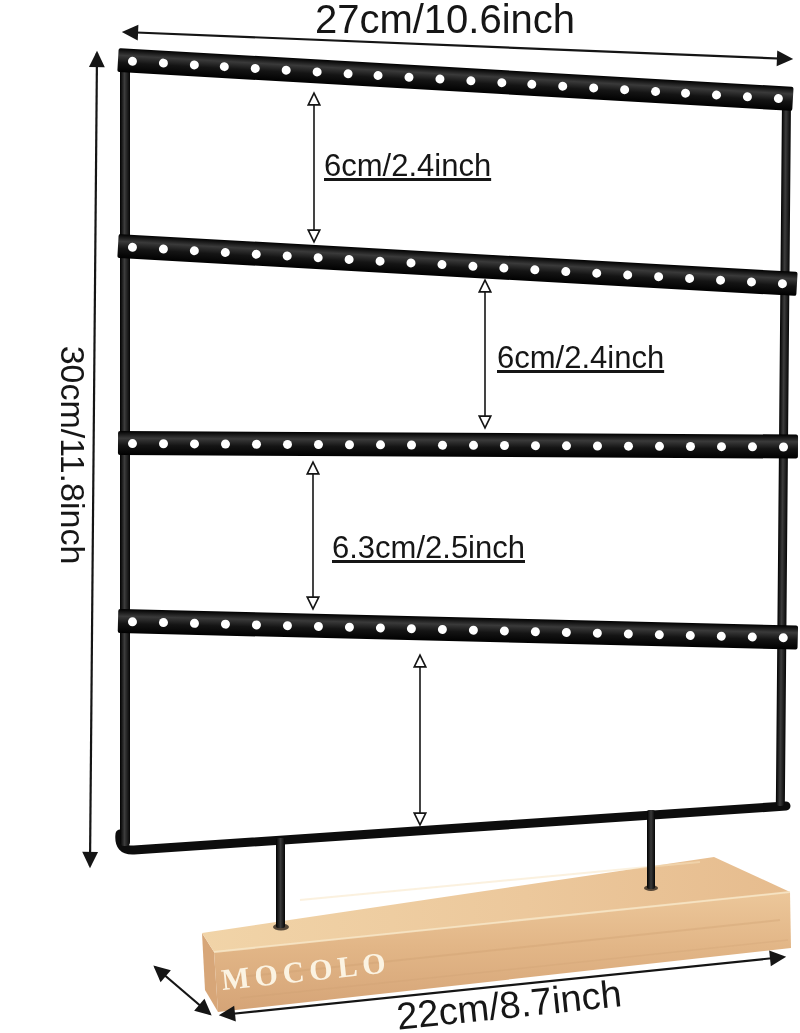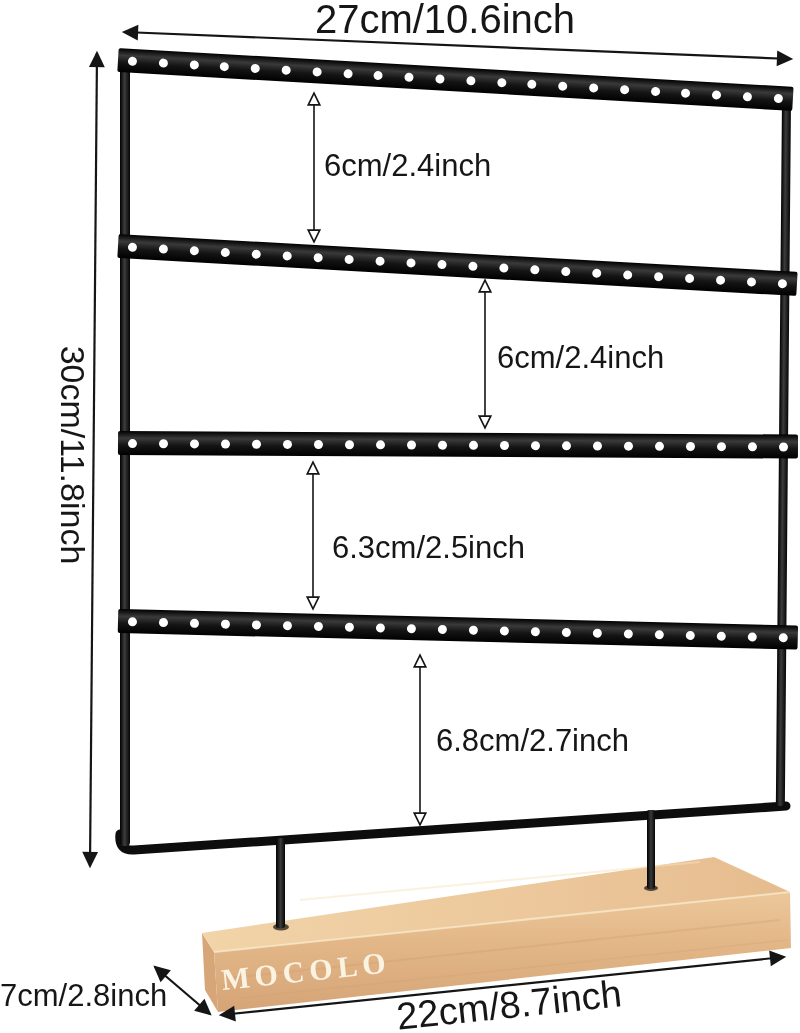--- a/index.html
+++ b/index.html
@@ -35,21 +35,21 @@
   .bar4{left:118px;top:609px;transform:rotate(1.4deg);}
   .hole{width:9px;height:9px;border-radius:50%;background:#ffffff;flex:0 0 auto;}
 
   
   .dim{position:absolute;line-height:1.12;white-space:nowrap;color:#161616;}
   .dim-top{left:265px;top:-3px;width:360px;text-align:center;font-size:40px;}
   .dim-height{
     left:-98px;top:435px;width:340px;height:40px;text-align:center;font-size:34px;
     transform:rotate(90deg);
   }
-  .dim-gap{font-size:31px;}
+  .dim-gap{font-size:31px;text-decoration:underline;}
   .dim-gap1{left:324px;top:149px;}
   .dim-gap2{left:497px;top:341px;}
   .dim-gap3{left:332px;top:531px;}
   .dim-gap4{left:436px;top:724px;}
   .dim-depth{left:0px;top:979px;font-size:31px;}
   .dim-basewidth{left:359px;top:984px;width:300px;text-align:center;font-size:38px;transform:rotate(-6deg);}
 </style>
 </head>
 <body>
 
@@ -207,16 +207,14 @@
     <line x1="420" y1="656" x2="420" y2="824" stroke="#151515" stroke-width="1.6" marker-start="url(#ahH)" marker-end="url(#ahH)"></line>
     <line x1="155" y1="967" x2="210" y2="1014" stroke="#151515" stroke-width="2.2" marker-start="url(#ahS)" marker-end="url(#ahS)"></line>
     <line x1="221" y1="1015" x2="784" y2="957" stroke="#151515" stroke-width="2.2" marker-start="url(#ahS)" marker-end="url(#ahS)"></line>
   </svg>
 
   <div class="dim dim-top">27cm/10.6inch</div>
   <div class="dim dim-height">30cm/11.8inch</div>
   <div class="dim dim-gap dim-gap1">6cm/2.4inch</div>
   <div class="dim dim-gap dim-gap2">6cm/2.4inch</div>
   <div class="dim dim-gap dim-gap3">6.3cm/2.5inch</div>
-  <div class="dim dim-gap dim-gap4">6.8cm/2.7inch</div>
-  <div class="dim dim-depth">7cm/2.8inch</div>
   <div class="dim dim-basewidth">22cm/8.7inch</div>
 </div>
 
 </body></html>

